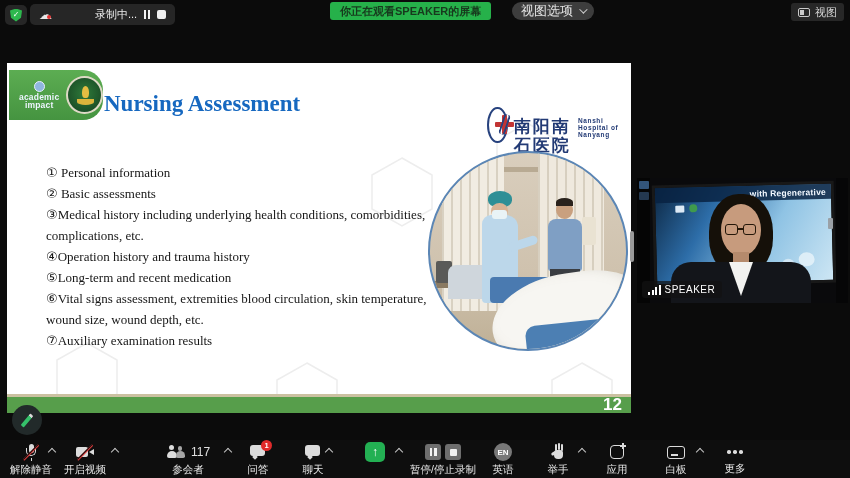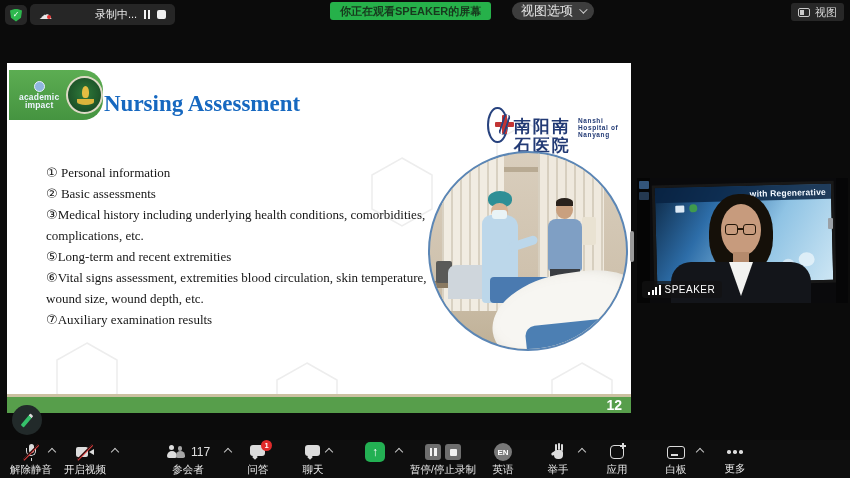--- a/index.html
+++ b/index.html
@@ -91,21 +91,21 @@
   .nurse-mask { position:absolute; left:62px; top:57px; width:15px; height:9px; background:#e9f3f6; border-radius:3px; }
   .pat-shirt { position:absolute; left:118px; top:66px; width:34px; height:52px; background:#7f9fc4;
     border-radius:8px 8px 3px 3px; }
   .pat-pants { position:absolute; left:120px; top:116px; width:30px; height:34px; background:#3a3d42; }
   .pat-head { position:absolute; left:126px; top:48px; width:17px; height:18px; background:#c9a07f; border-radius:50%; }
   .pat-hair { position:absolute; left:126px; top:45px; width:17px; height:8px; background:#2a221c;
     border-radius:50% 50% 0 0; }
   .slide-tan { position:absolute; left:0; top:331px; width:100%; height:3px; background:#cbc1a1; }
   .slide-green { position:absolute; left:0; top:334px; width:100%; height:16px; background:#579e4b;
     display:flex; align-items:center; justify-content:flex-end; padding-right:9px;
-    font-size:14px; font-weight:bold; color:#ffffff; }
+    font-size:17px; font-weight:bold; color:#ffffff; }
 
   
   .annotate { position:absolute; left:12px; top:405px; width:30px; height:30px; border-radius:50%;
     background:#222a2a; display:flex; align-items:center; justify-content:center; }
   .pencil { width:4px; height:15px; background:linear-gradient(180deg,#d9d9d9 0 18%,#35c06a 18% 100%);
     border-radius:1px; transform:rotate(40deg); }
   .divider { position:absolute; left:630px; top:231px; width:3.5px; height:31px; background:#9a9a9a; border-radius:2px; }
 
   
   .video { position:absolute; left:637px; top:178px; width:211px; height:125px; background:#0a0a0c; overflow:hidden; }
@@ -264,21 +264,22 @@
       <div class="hosp-text">
         <div class="hosp-cn"><span>南阳南石医院</span><b class="seal"></b></div>
         <div class="hosp-en">Nanshi Hospital of Nanyang</div>
       </div>
     </div>
 
     <div class="slide-list">
       <div>① Personal information</div>
       <div>② Basic assessments</div>
       <div>③Medical history including underlying health conditions, comorbidities, complications, etc.</div>
-      <div>⑤Long-term and recent extremities</div>
+      <div>④Operation history and trauma history</div>
+      <div>⑤Long-term and recent medication</div>
       <div>⑥Vital signs assessment, extremities blood circulation, skin temperature, wound size, wound depth, etc.</div>
       <div>⑦Auxiliary examination results</div>
     </div>
 
     <div class="photo-circle">
       <div class="pc-rail"></div>
       <div class="pc-curtL"></div>
       <div class="pc-curtR"></div>
       <div class="pc-base"></div>
       <div class="pc-head"></div>

